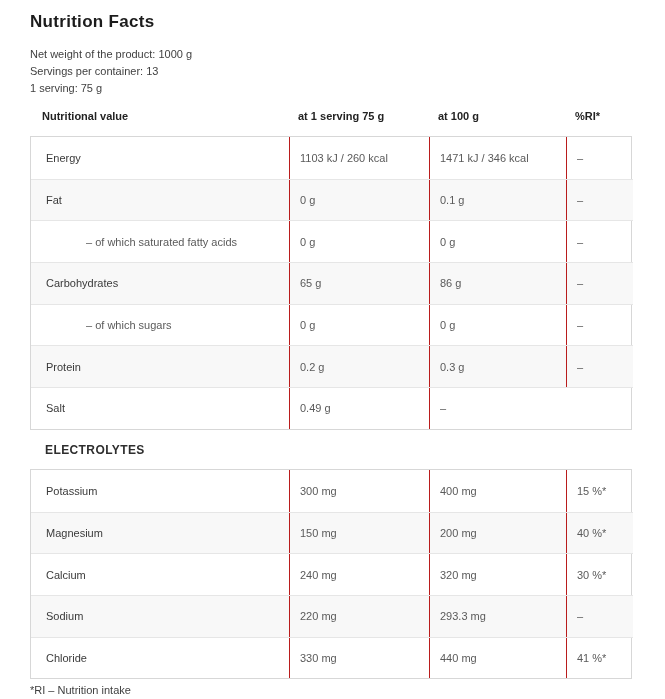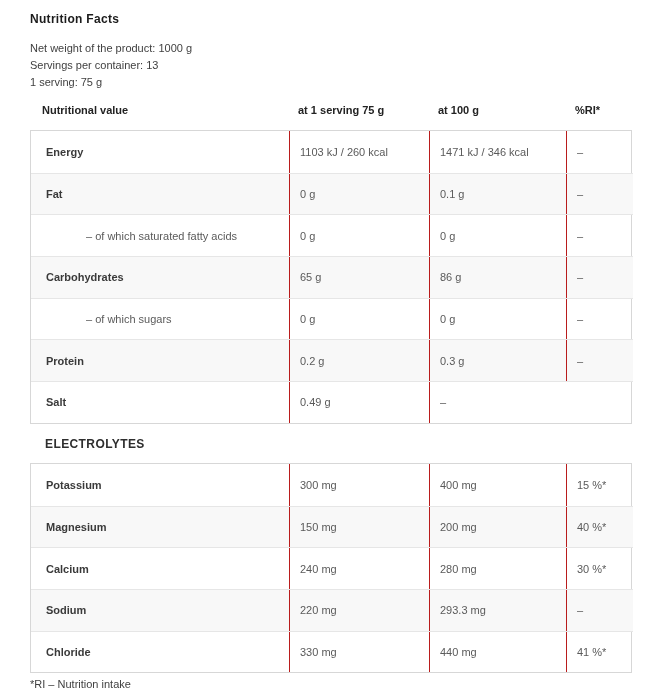--- a/index.html
+++ b/index.html
@@ -6,21 +6,21 @@
   html, body {
     width: 665px; height: 699px;
     background: #ffffff;
     font-family: "Liberation Sans", sans-serif;
     color: #222;
     overflow: hidden;
   }
   .page { padding: 10px 33px 0 30px; width: 665px; }
 
   .title {
-    font-size: 12px;
+    font-size: 17px;
     font-weight: bold;
     color: #1c1c1c;
     letter-spacing: 0.3px;
     margin-top: 2px;
   }
 
   .meta { margin-top: 14px; }
   .meta div {
     font-size: 11px;
     color: #3f3f3f;
@@ -55,21 +55,21 @@
   .row:nth-child(even) { background: #f8f8f8; }
 
   .cell {
     height: 100%;
     display: flex;
     align-items: center;
     font-size: 11px;
   }
   .cell.label {
     padding-left: 15px;
-    font-weight: bold;
+    font-weight: normal;
     color: #3a3a3a;
   }
   .row.sub .cell.label {
     padding-left: 55px;
     font-weight: normal;
     color: #5a5a5a;
   }
   .cell.val {
     padding-left: 10px;
     color: #5a5a5a;
@@ -167,21 +167,21 @@
     </div>
     <div class="cols row">
       <div class="cell label">Magnesium</div>
       <div class="cell val">150 mg</div>
       <div class="cell val">200 mg</div>
       <div class="cell val">40 %*</div>
     </div>
     <div class="cols row">
       <div class="cell label">Calcium</div>
       <div class="cell val">240 mg</div>
-      <div class="cell val">280 mg</div>
+      <div class="cell val">320 mg</div>
       <div class="cell val">30 %*</div>
     </div>
     <div class="cols row">
       <div class="cell label">Sodium</div>
       <div class="cell val">220 mg</div>
       <div class="cell val">293.3 mg</div>
       <div class="cell val">–</div>
     </div>
     <div class="cols row">
       <div class="cell label">Chloride</div>

